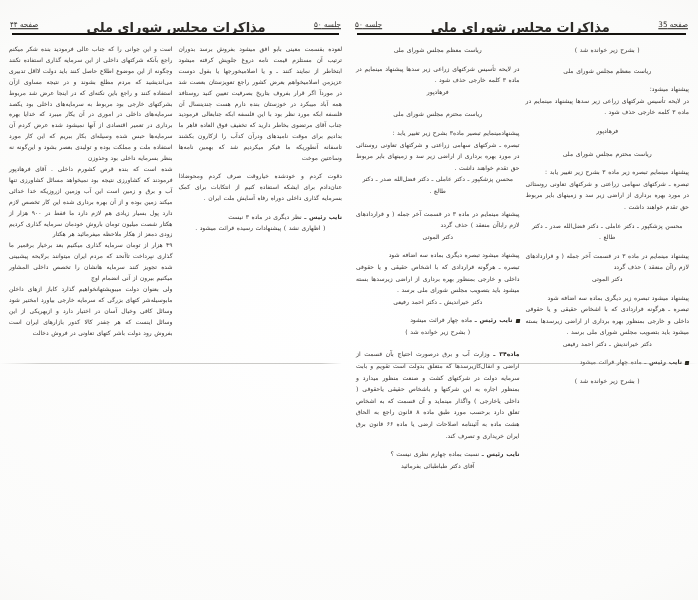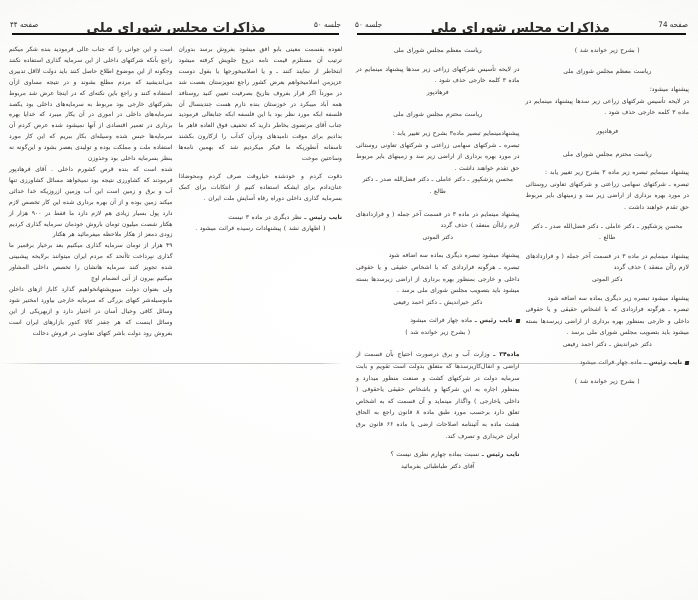--- a/index.html
+++ b/index.html
@@ -52,21 +52,21 @@
 
   
   .runhead{
     position:absolute;top:20px;left:0;right:0;height:22px;
     display:flex;align-items:flex-start;justify-content:space-between;
   }
   .page.left .runhead{left:6px;right:10px;}
   .page.right .runhead{left:10px;right:8px;}
   .rh-item{
     font-size:7.2px;color:#2e2c29;white-space:nowrap;
-    letter-spacing:.2px;transform:scaleY(1.05);
+    letter-spacing:.2px;transform:scaleY(1.05);text-decoration:underline;
   }
   .rh-center{font-size:13px;font-weight:600;}
   .rule{
     position:absolute;top:33px;height:1.6px;
     background:#15130f;
   }
   .page.left .rule{left:8px;right:12px;}
   .page.right .rule{left:12px;right:10px;}
 
   
@@ -99,21 +99,21 @@
 </head>
 <body>
 
 <div id="scan">
 
   <div class="spread">
 
     <div class="page left">
 
       <div class="runhead">
-        <span class="rh-item">صفحه 74</span>
+        <span class="rh-item">صفحه 35</span>
         <span class="rh-item rh-center">مذاکرات مجلس شورای ملی</span>
         <span class="rh-item">جلسه ۵۰</span>
       </div>
       <div class="rule"></div>
 
       <div class="cols">
 
         <div class="col">
           <div class="txt c" style="margin-bottom:9px;">( بشرح زیر خوانده شد )</div>
 

